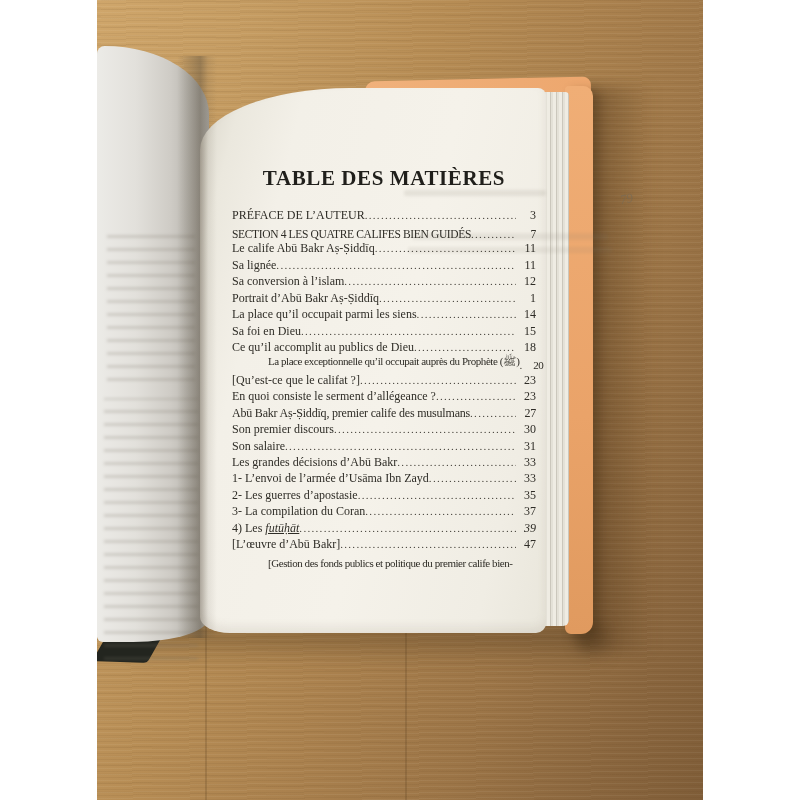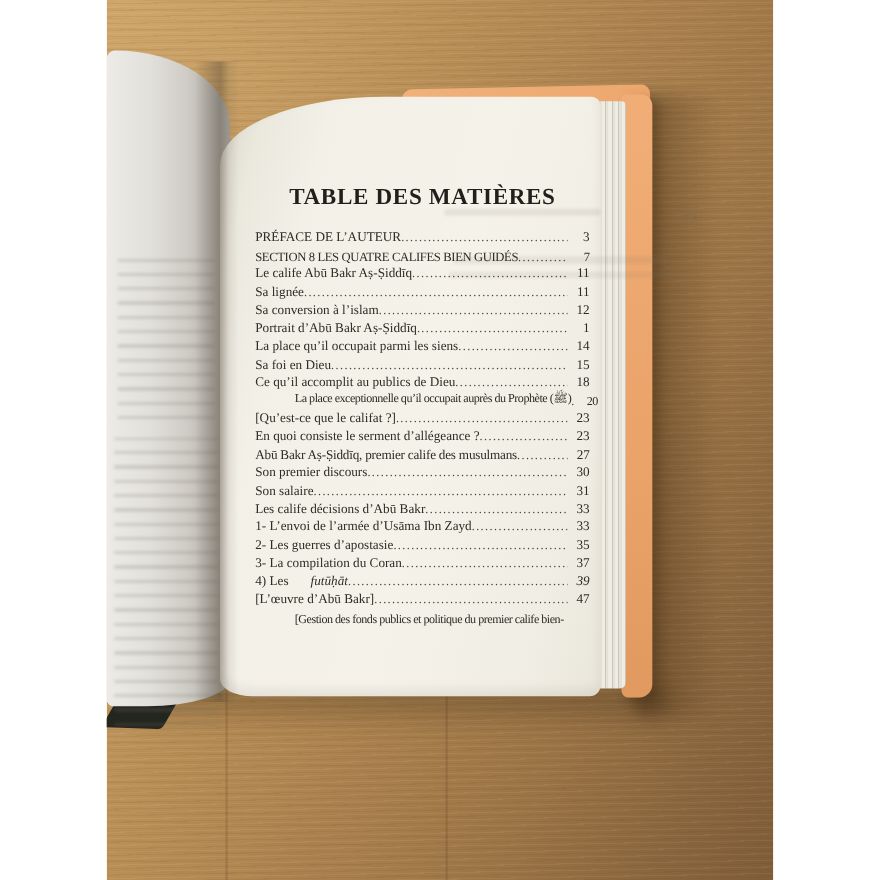--- a/index.html
+++ b/index.html
@@ -52,21 +52,21 @@
   .rg1{left:204px;top:102px;width:142px;height:6px;opacity:0.30;}
   .rg2{left:212px;top:145px;width:196px;height:7px;opacity:0.26;}
   .rg3{left:208px;top:159px;width:204px;height:6px;opacity:0.24;}
   .pencil{position:absolute;left:420px;top:103px;font-size:13px;font-style:italic;
     color:rgba(115,105,90,0.55);transform:rotate(-12deg);z-index:7;}
   
   .textblock{position:absolute;left:135px;top:166px;width:304px;z-index:7;color:#2e2c26;}
   .toc-title{font-weight:bold;font-size:21px;letter-spacing:0.6px;text-align:center;color:#201f1b;margin:0 0 16px 0;}
   .toc-row{display:flex;align-items:flex-end;height:16.45px;font-size:12px;white-space:nowrap;}
   .toc-row .label{flex:0 0 auto;}
-  .toc-row i{flex:0 0 auto;margin-left:20px;}
+  .toc-row i{flex:0 0 auto;margin-left:3px;text-decoration:underline;}
   .toc-row .dots{flex:1 1 auto;min-width:4px;overflow:hidden;white-space:nowrap;color:#45423a;}
   .toc-row .dots::after{content:"....................................................................................................";
     letter-spacing:1.3px;font-size:11px;}
   .toc-row .pagenum{flex:0 0 auto;min-width:20px;text-align:right;}
   .toc-row .pagenum.it{font-style:italic;}
   .toc-row.semi{letter-spacing:-0.2px;}
   .toc-row.tight{font-size:11px;letter-spacing:-0.45px;margin-left:36px;}
   .toc-row.caps-tight{font-size:11.5px;letter-spacing:-0.35px;}
 </style>
 </head>
@@ -102,21 +102,21 @@
 
     <div class="textblock">
       <div class="toc-title">TABLE DES MATIÈRES</div>
       <div>
           <div class="toc-row">
             <span class="label">PRÉFACE DE L’AUTEUR</span>
             <span class="dots"></span>
             <span class="pagenum">3</span>
           </div>
           <div class="toc-row caps-tight">
-            <span class="label">SECTION 8 LES QUATRE CALIFES BIEN GUIDÉS</span>
+            <span class="label">SECTION 4 LES QUATRE CALIFES BIEN GUIDÉS</span>
             <span class="dots"></span>
             <span class="pagenum">7</span>
           </div>
           <div class="toc-row">
             <span class="label">Le calife Abū Bakr Aṣ-Ṣiddīq</span>
             <span class="dots"></span>
             <span class="pagenum">11</span>
           </div>
           <div class="toc-row">
             <span class="label">Sa lignée</span>
@@ -172,21 +172,21 @@
             <span class="label">Son premier discours</span>
             <span class="dots"></span>
             <span class="pagenum">30</span>
           </div>
           <div class="toc-row">
             <span class="label">Son salaire</span>
             <span class="dots"></span>
             <span class="pagenum">31</span>
           </div>
           <div class="toc-row">
-            <span class="label">Les calife décisions d’Abū Bakr</span>
+            <span class="label">Les grandes décisions d’Abū Bakr</span>
             <span class="dots"></span>
             <span class="pagenum">33</span>
           </div>
           <div class="toc-row">
             <span class="label">1- L’envoi de l’armée d’Usāma Ibn Zayd</span>
             <span class="dots"></span>
             <span class="pagenum">33</span>
           </div>
           <div class="toc-row">
             <span class="label">2- Les guerres d’apostasie</span>

